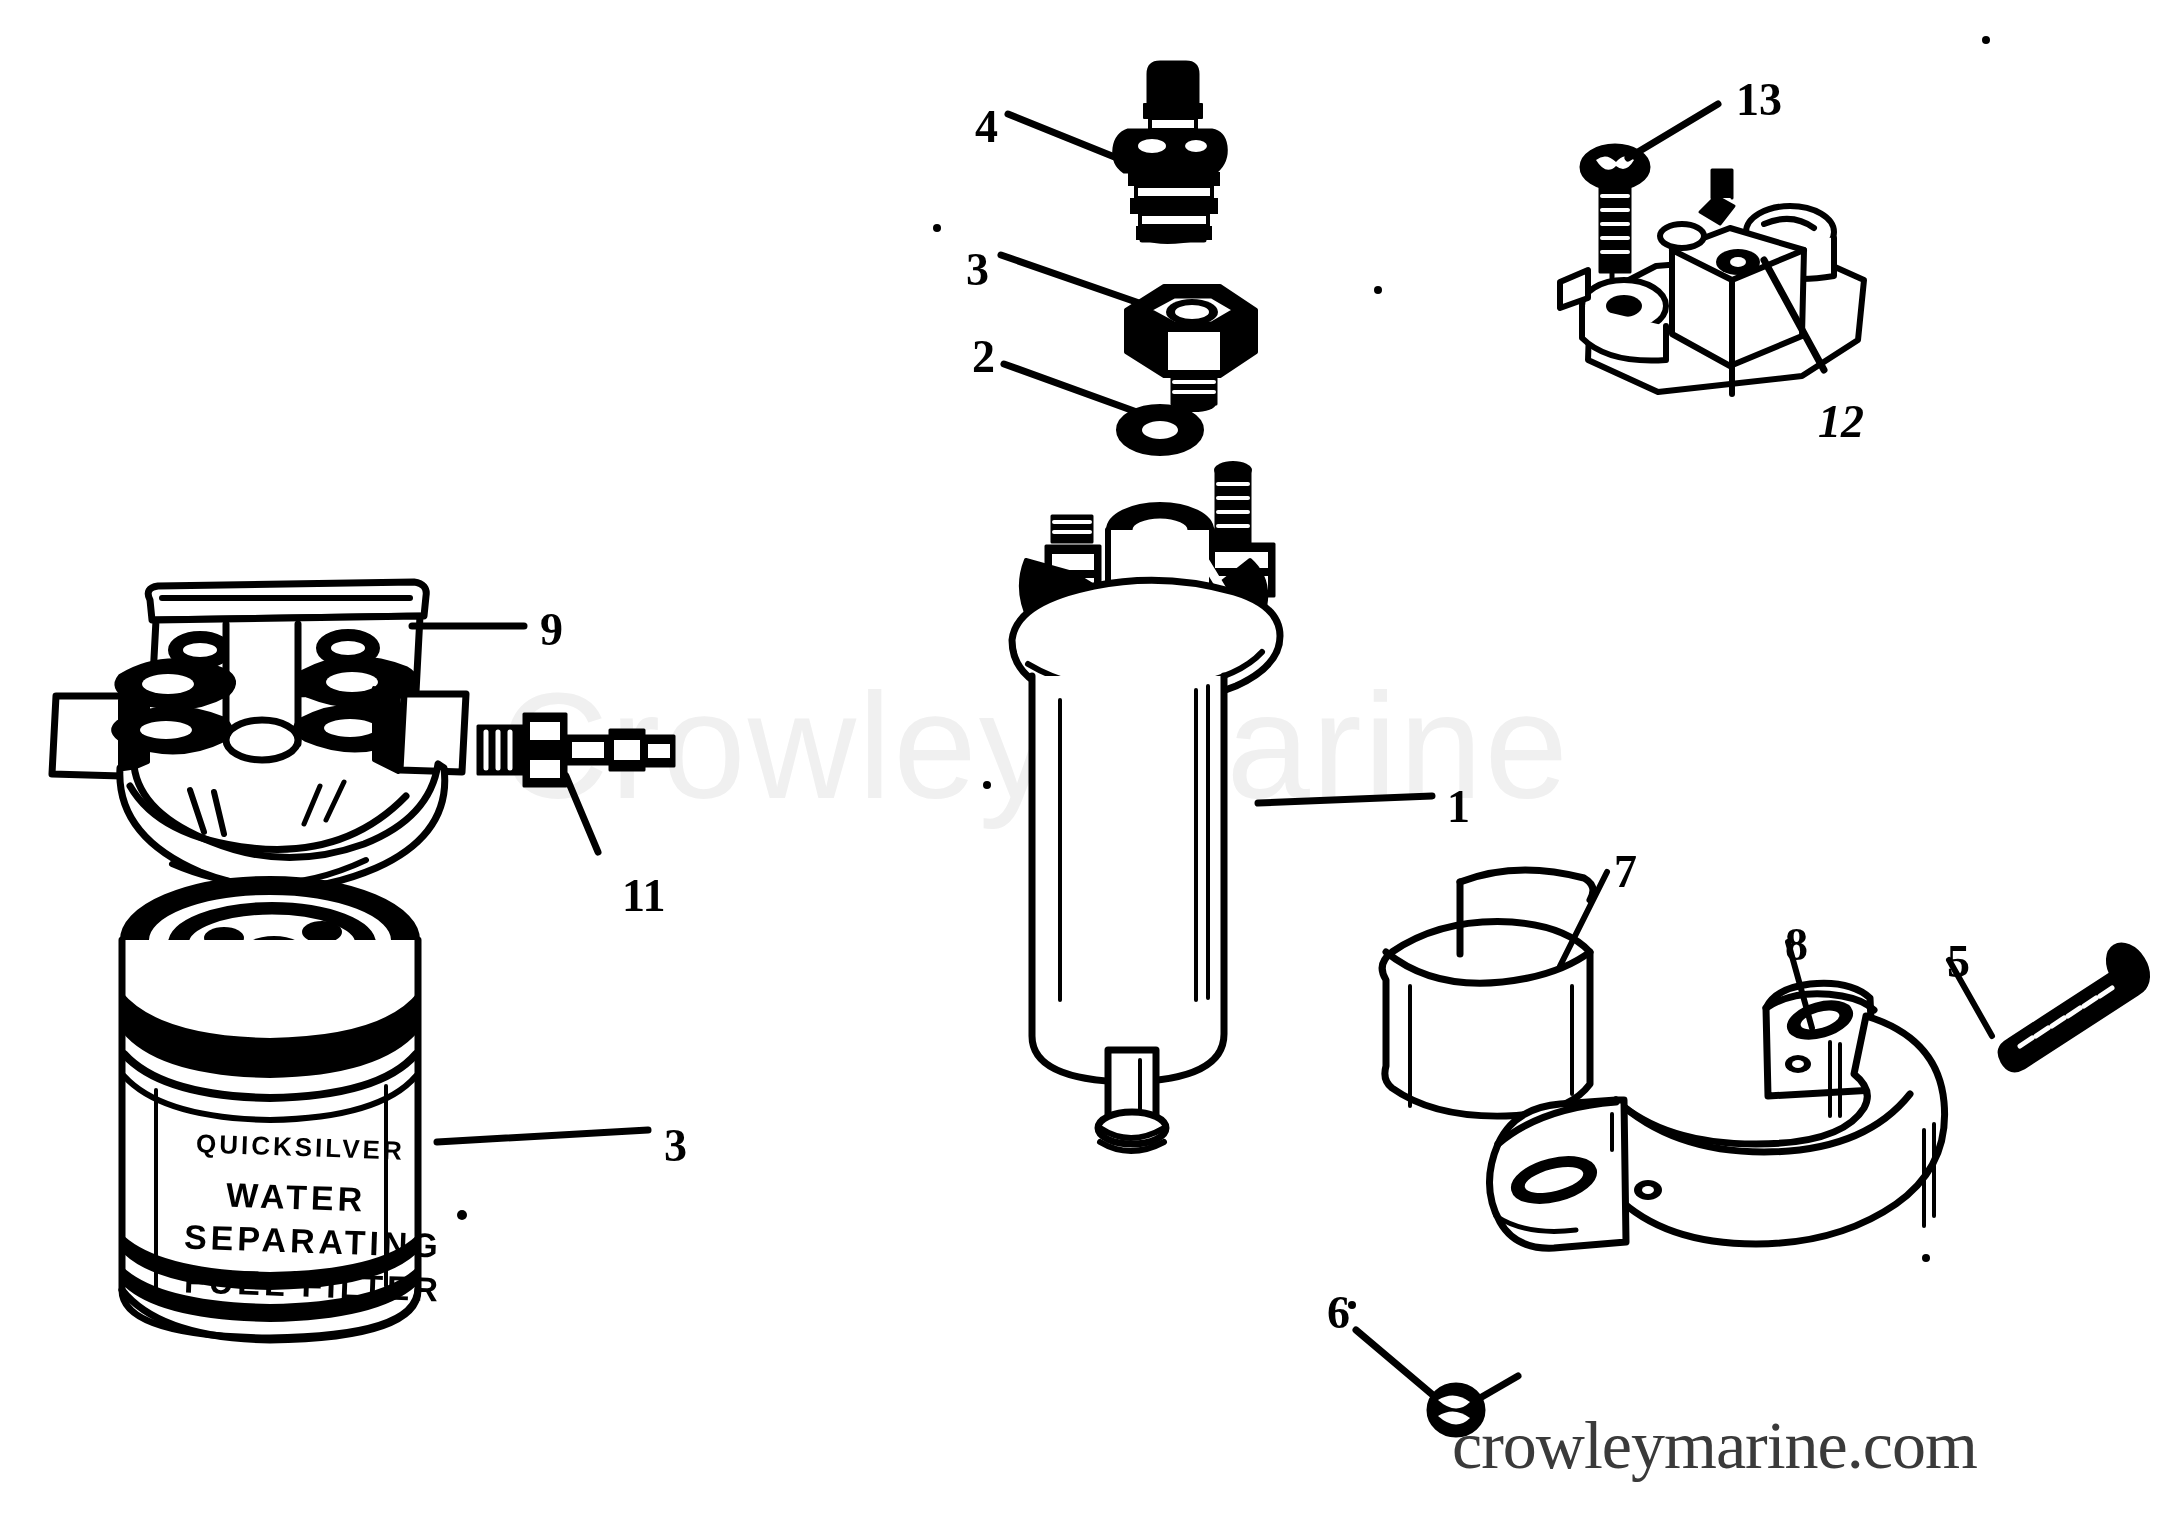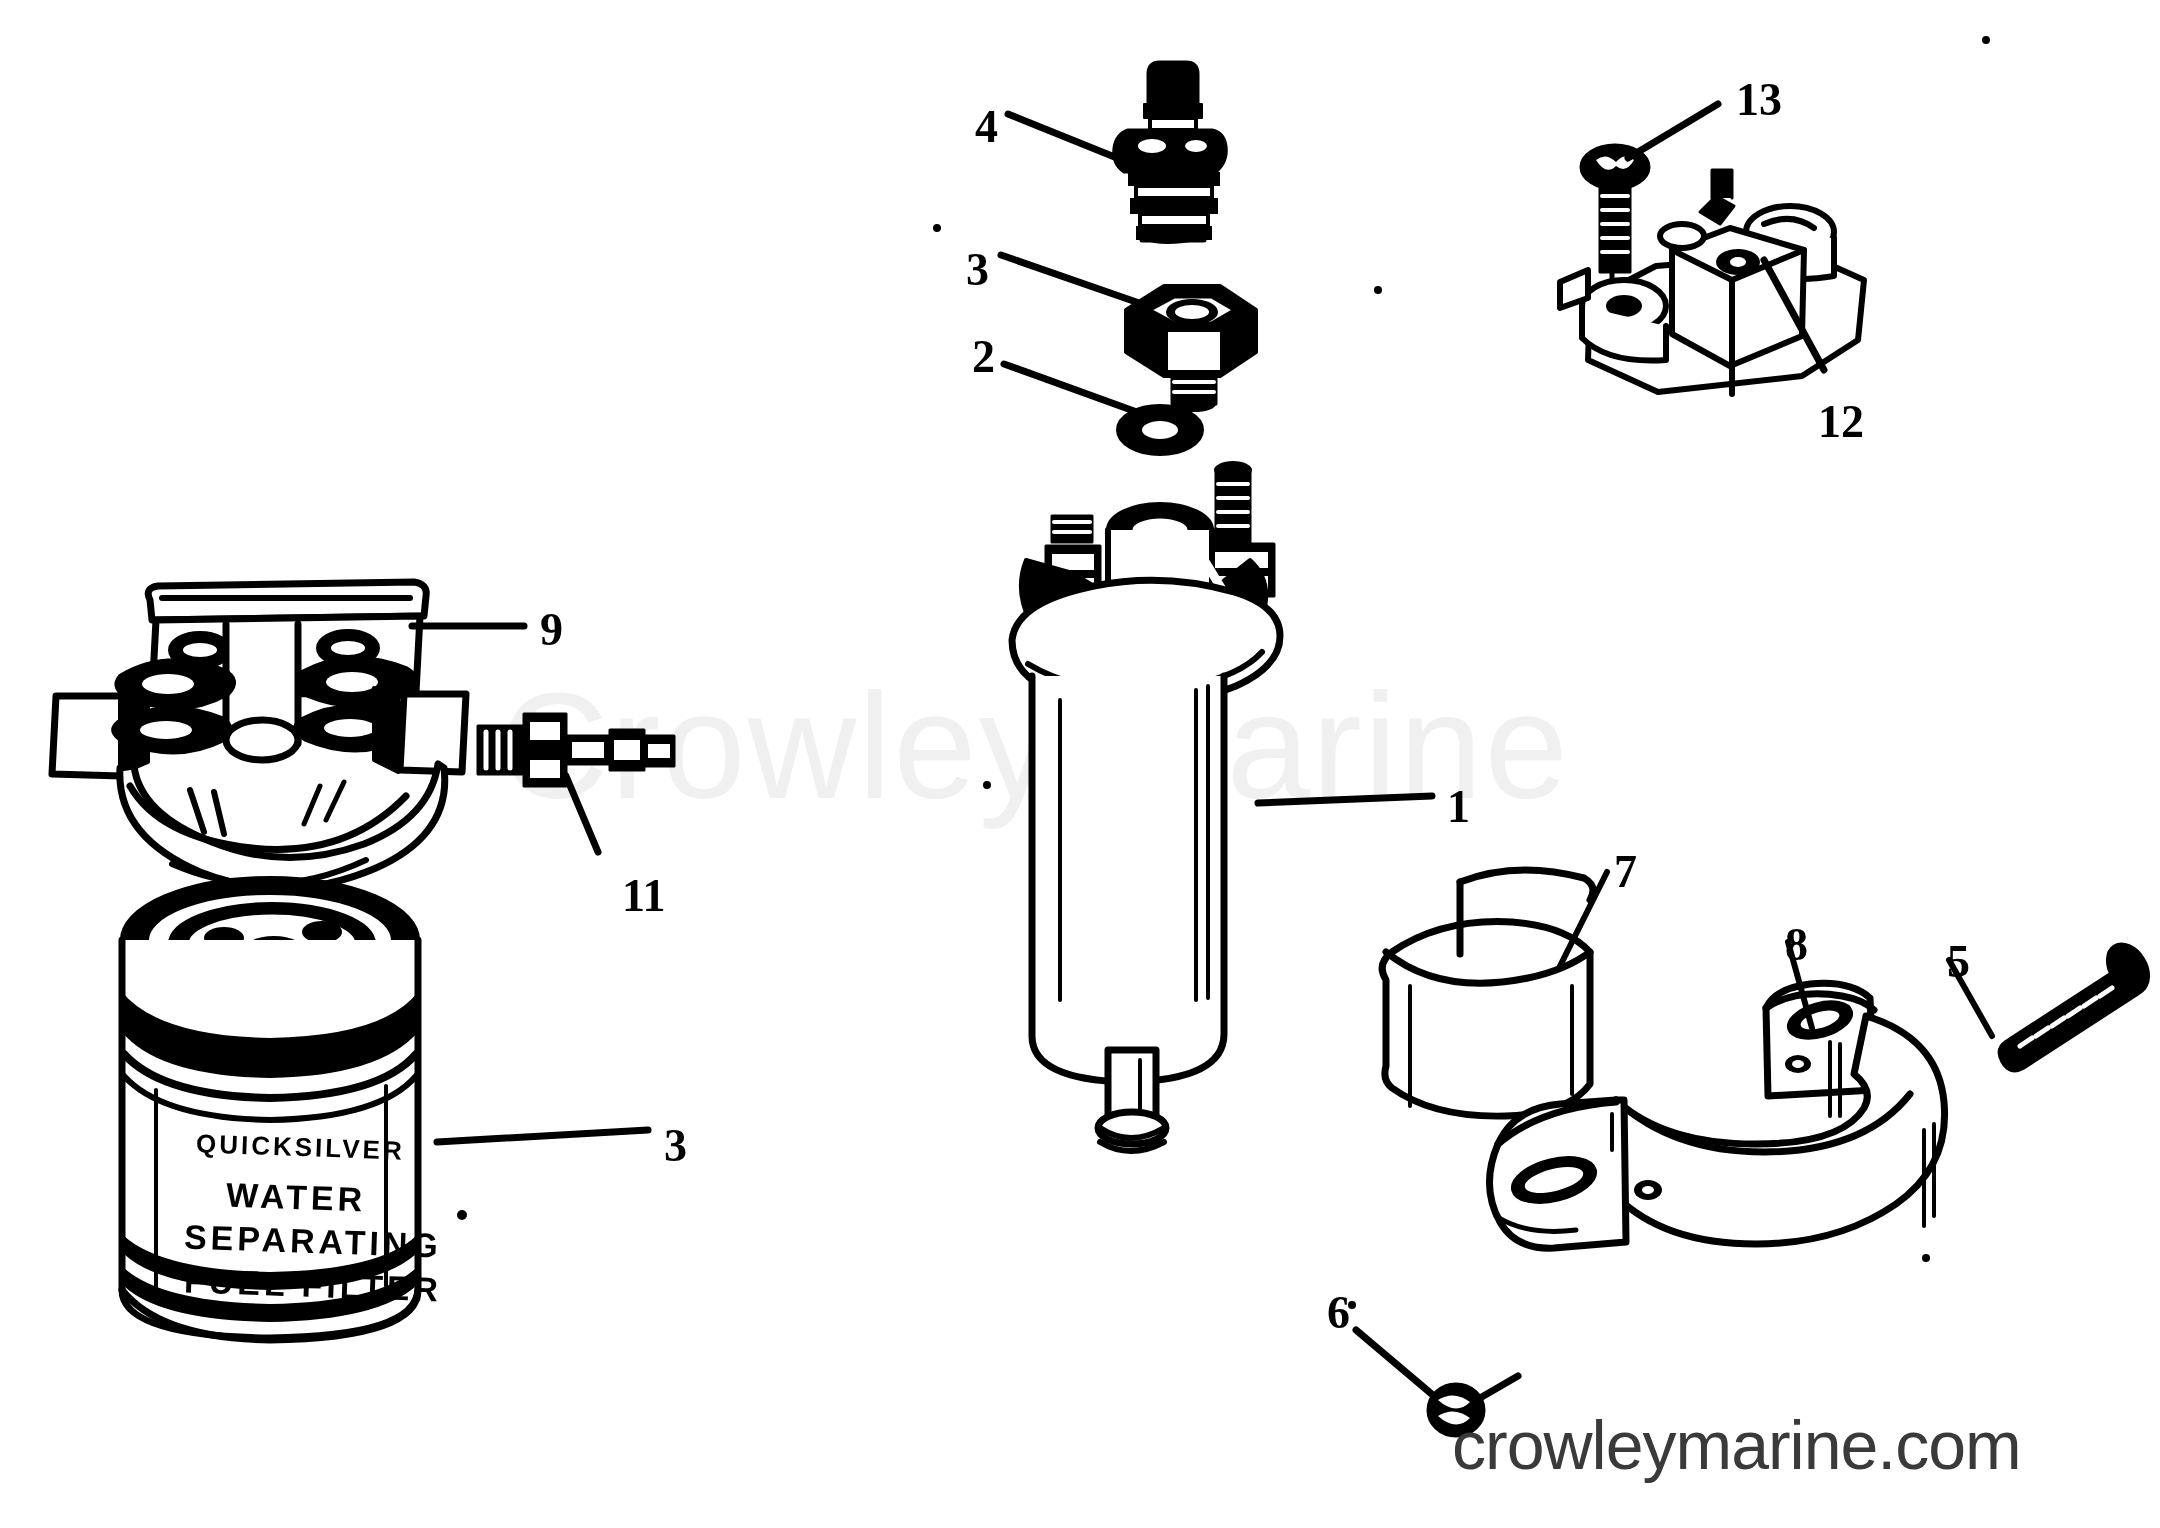--- a/index.html
+++ b/index.html
@@ -34,21 +34,21 @@
     font-weight: 400;
     color: #f0f0f0;
     letter-spacing: 2px;
     white-space: nowrap;
     user-select: none;
   }
   .wm-url {
     position: absolute;
     left: 1452px;
     top: 1406px;
-    font-family: Liberation Sans, sans-serif;
+    font-family: Liberation Serif, serif;
     font-size: 68px;
     font-weight: 400;
     color: #3a3a3a;
     letter-spacing: -1px;
     white-space: nowrap;
     user-select: none;
   }
   .callout {
     position: absolute;
     font-family: "Liberation Serif", serif;
@@ -358,18 +358,18 @@
   <div class="callout" style="left:972px;  top:330px;">2</div>
   <div class="callout" style="left:966px;  top:243px;">3</div>
   <div class="callout" style="left:975px;  top:100px;">4</div>
   <div class="callout" style="left:1947px; top:935px;">5</div>
   <div class="callout" style="left:1327px; top:1286px;">6</div>
   <div class="callout" style="left:1614px; top:845px;">7</div>
   <div class="callout" style="left:1785px; top:918px;">8</div>
   <div class="callout" style="left:540px;  top:603px;">9</div>
   <div class="callout" style="left:664px;  top:1119px;">3</div>
   <div class="callout" style="left:578px;  top:869px;margin-left:44px;">11</div>
-  <div class="callout" style="left:1818px; top:395px;">12</div>
+  <div class="callout" style="left:1818px; top:395px;font-style:italic;">12</div>
   <div class="callout" style="left:1736px; top:73px;text-align:center;">13</div>
 
   <div class="wm-url">crowleymarine.com</div>
 
 </div>
 
 </body></html>

